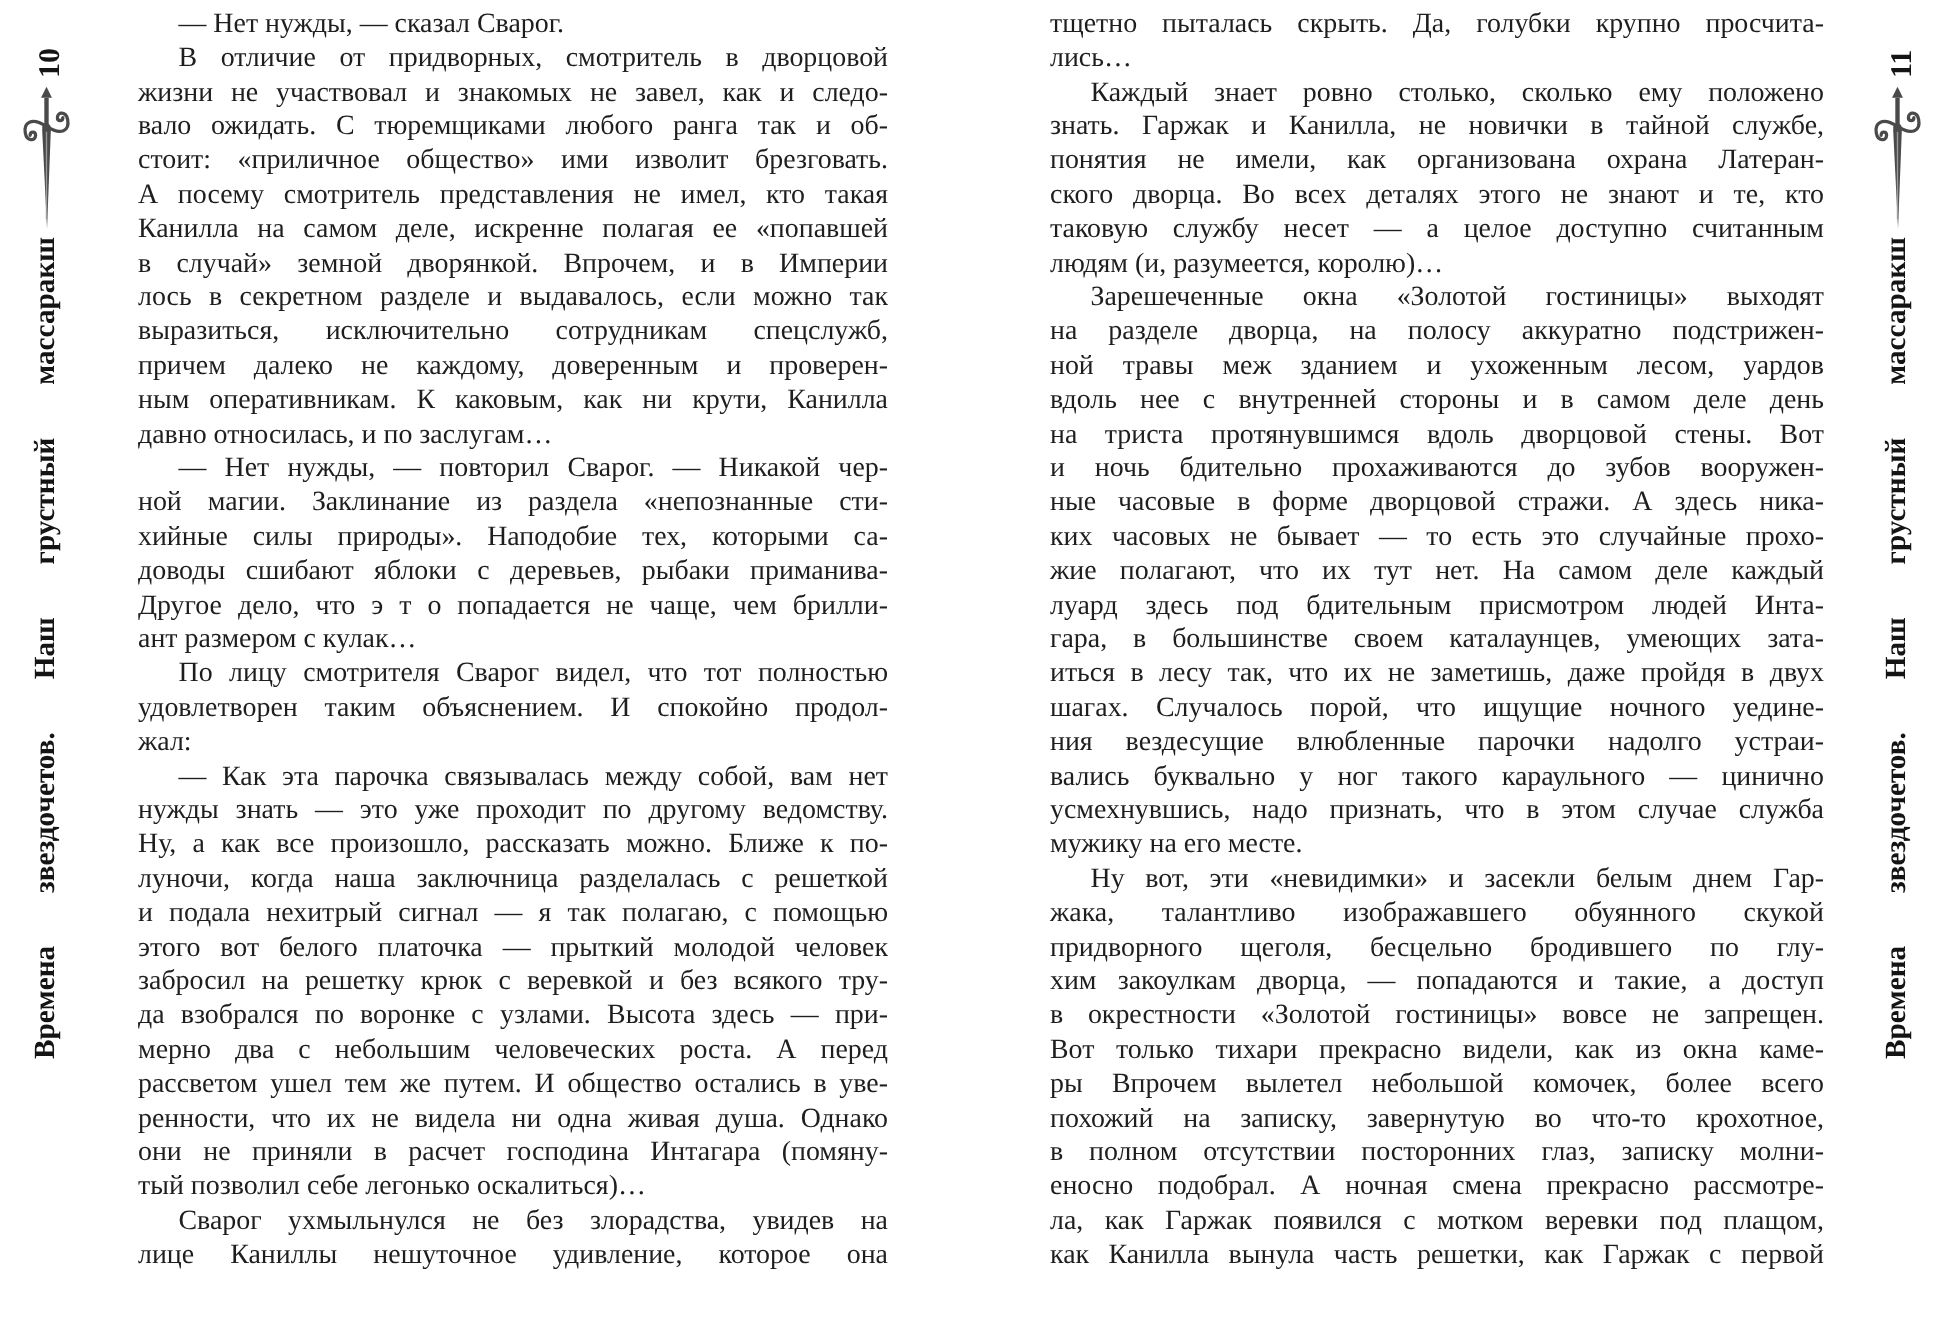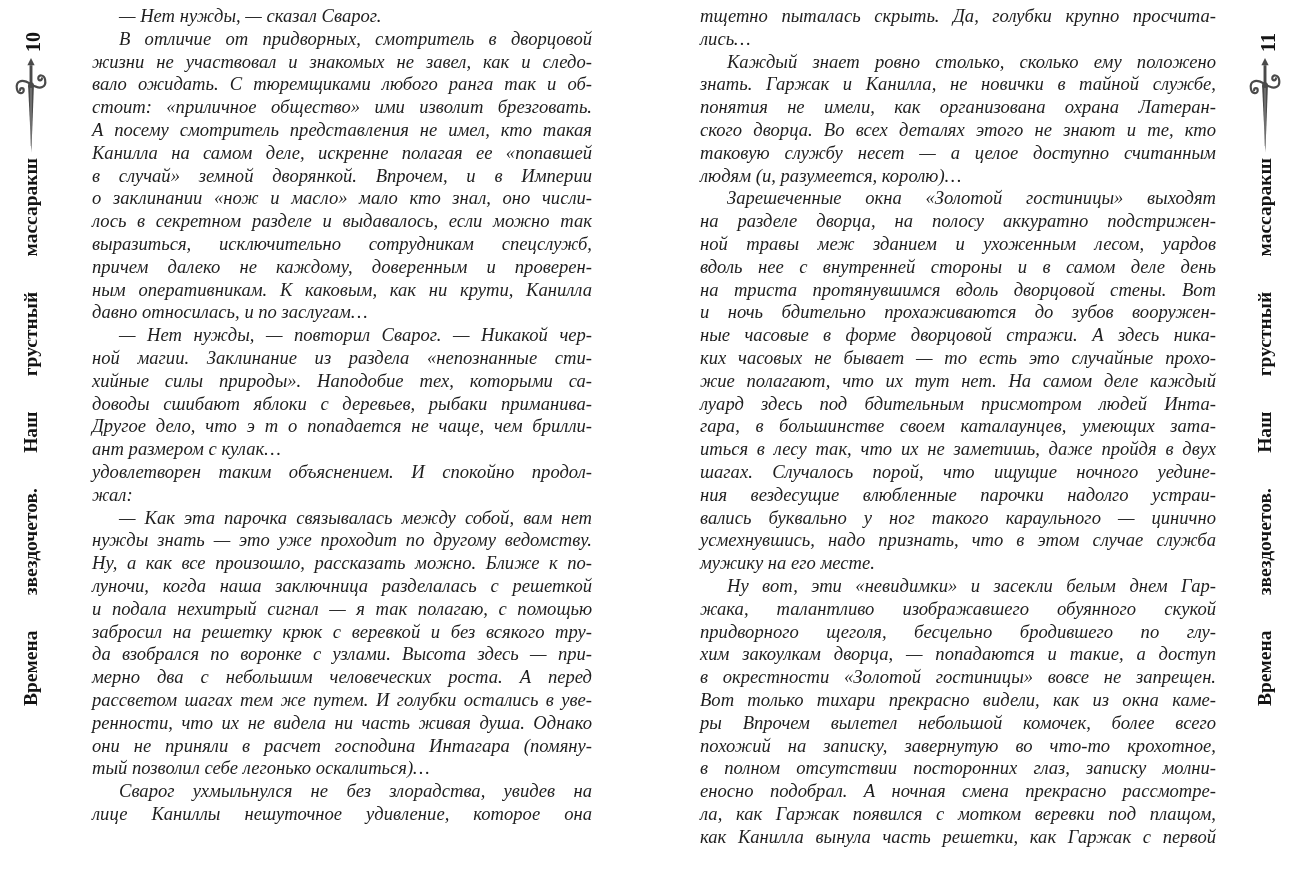--- a/index.html
+++ b/index.html
@@ -29,21 +29,20 @@
     text-align:justify;
     
     text-align-last:justify;
   }
   .ornament{position:absolute;width:38px;height:100px;}
   
   .page-text{
     position:absolute;top:5px;
     font-size:18.6px;
     line-height:22.8px;
-    font-style:italic;
   }
   #left-text{left:92px;width:500px;}
   #right-text{left:700px;width:516px;}
   .line{
     text-align:justify;
     text-align-last:justify;
     white-space:nowrap;
   }
   .line.para-end{text-align-last:left;}
   .line.indent{text-indent:27px;}
@@ -87,44 +86,45 @@
 
   <div id="left-text" class="page-text">
       <div class="line indent para-end">— Нет нужды, — сказал Сварог.</div>
       <div class="line indent">В отличие от придворных, смотритель в дворцовой</div>
       <div class="line">жизни не участвовал и знакомых не завел, как и следо-</div>
       <div class="line">вало ожидать. С тюремщиками любого ранга так и об-</div>
       <div class="line">стоит: «приличное общество» ими изволит брезговать.</div>
       <div class="line">А посему смотритель представления не имел, кто такая</div>
       <div class="line">Канилла на самом деле, искренне полагая ее «попавшей</div>
       <div class="line">в случай» земной дворянкой. Впрочем, и в Империи</div>
-      <div class="line">о заклинании «нож и масло» мало кто знал, оно числи-</div>
       <div class="line">лось в секретном разделе и выдавалось, если можно так</div>
       <div class="line">выразиться, исключительно сотрудникам спецслужб,</div>
       <div class="line">причем далеко не каждому, доверенным и проверен-</div>
       <div class="line">ным оперативникам. К каковым, как ни крути, Канилла</div>
       <div class="line para-end">давно относилась, и по заслугам…</div>
       <div class="line indent">— Нет нужды, — повторил Сварог. — Никакой чер-</div>
       <div class="line">ной магии. Заклинание из раздела «непознанные сти-</div>
       <div class="line">хийные силы природы». Наподобие тех, которыми са-</div>
       <div class="line">доводы сшибают яблоки с деревьев, рыбаки приманива-</div>
       <div class="line">Другое дело, что э т о попадается не чаще, чем брилли-</div>
       <div class="line para-end">ант размером с кулак…</div>
+      <div class="line indent">По лицу смотрителя Сварог видел, что тот полностью</div>
       <div class="line">удовлетворен таким объяснением. И спокойно продол-</div>
       <div class="line para-end">жал:</div>
       <div class="line indent">— Как эта парочка связывалась между собой, вам нет</div>
       <div class="line">нужды знать — это уже проходит по другому ведомству.</div>
       <div class="line">Ну, а как все произошло, рассказать можно. Ближе к по-</div>
       <div class="line">луночи, когда наша заключница разделалась с решеткой</div>
       <div class="line">и подала нехитрый сигнал — я так полагаю, с помощью</div>
+      <div class="line">этого вот белого платочка — прыткий молодой человек</div>
       <div class="line">забросил на решетку крюк с веревкой и без всякого тру-</div>
       <div class="line">да взобрался по воронке с узлами. Высота здесь — при-</div>
       <div class="line">мерно два с небольшим человеческих роста. А перед</div>
-      <div class="line">рассветом шагах тем же путем. И голубки остались в уве-</div>
-      <div class="line">ренности, что их не видела ни часть живая душа. Однако</div>
+      <div class="line">рассветом ушел тем же путем. И общество остались в уве-</div>
+      <div class="line">ренности, что их не видела ни одна живая душа. Однако</div>
       <div class="line">они не приняли в расчет господина Интагара (помяну-</div>
       <div class="line para-end">тый позволил себе легонько оскалиться)…</div>
       <div class="line indent">Сварог ухмыльнулся не без злорадства, увидев на</div>
       <div class="line">лице Каниллы нешуточное удивление, которое она</div>
     </div>
   <div id="right-text" class="page-text">
       <div class="line">тщетно пыталась скрыть. Да, голубки крупно просчита-</div>
       <div class="line para-end">лись…</div>
       <div class="line indent">Каждый знает ровно столько, сколько ему положено</div>
       <div class="line">знать. Гаржак и Канилла, не новички в тайной службе,</div>

